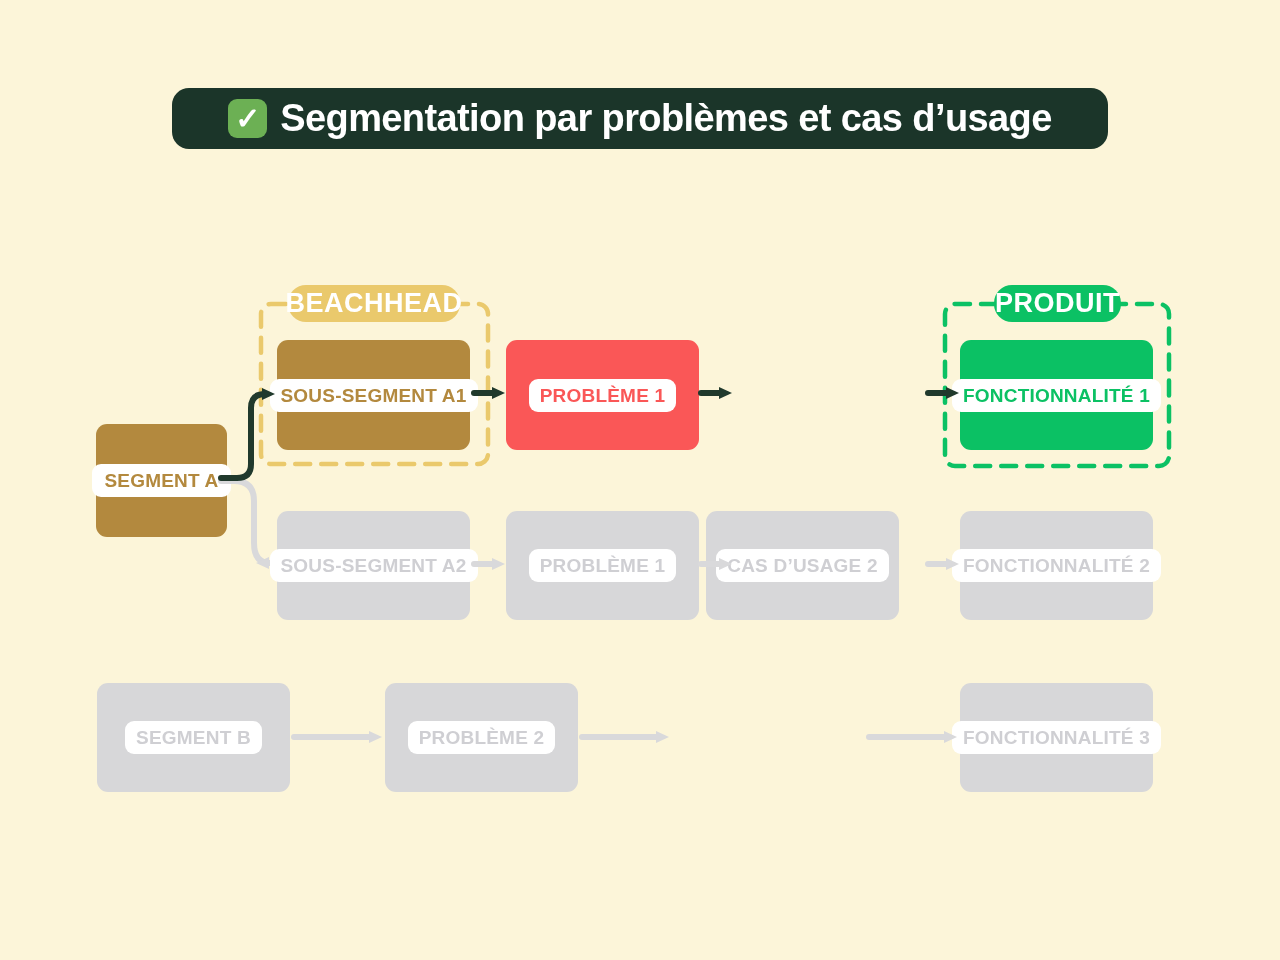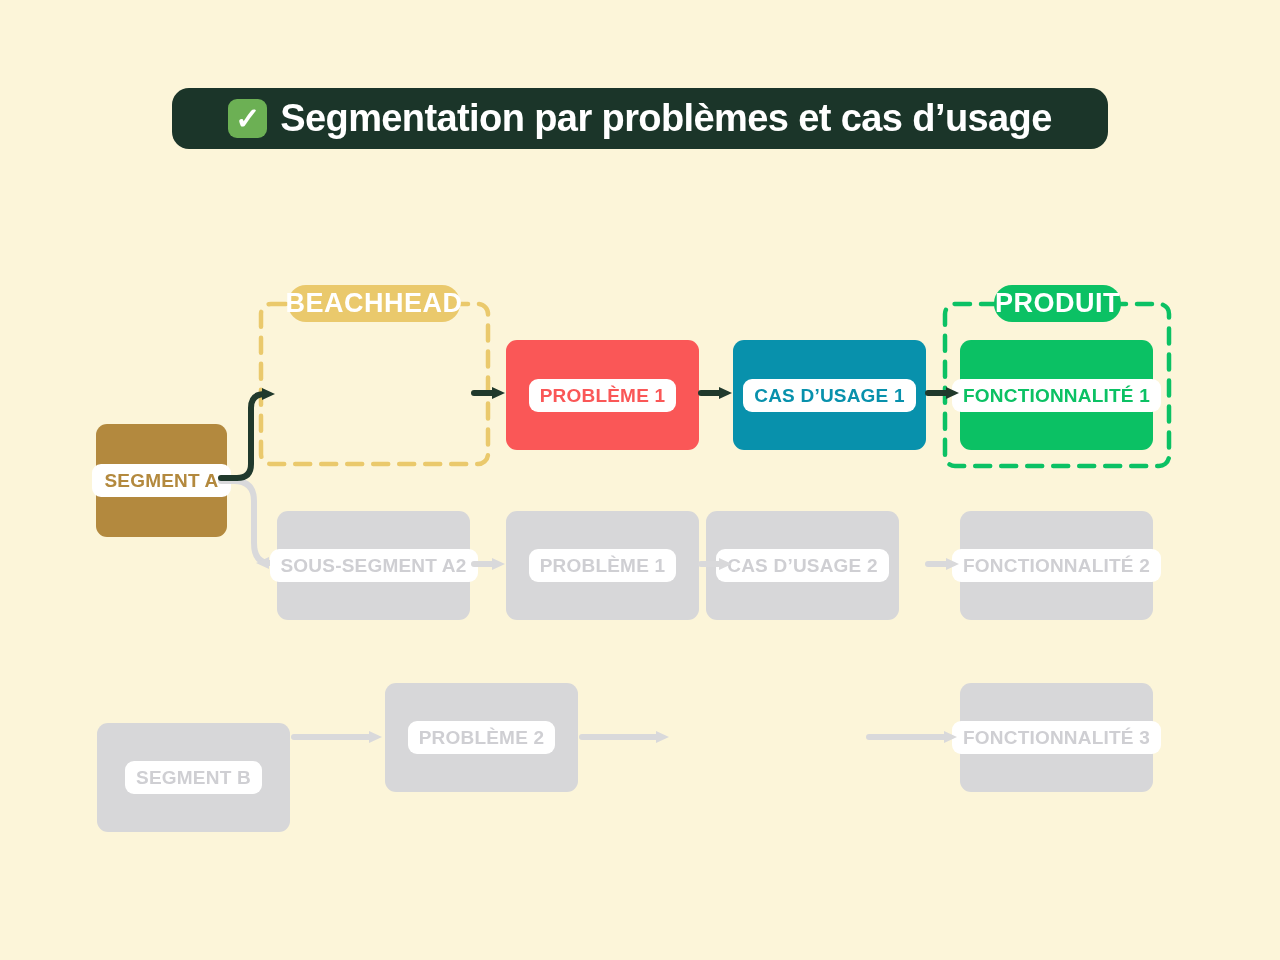--- a/index.html
+++ b/index.html
@@ -86,44 +86,44 @@
     <rect class="dash-gold" x="261" y="304" width="227" height="160" rx="10"></rect>
     <rect class="dash-green" x="945" y="304" width="224" height="162" rx="10"></rect>
   </svg>
 
   <div class="badge gold" style="left:288px;top:285px;width:172px;">BEACHHEAD</div>
   <div class="badge green" style="left:994px;top:285px;width:127px;">PRODUIT</div>
 
   <div class="node gold" style="left:96px;top:424px;width:131px;height:113px;">
     <span class="pill t-gold" style="padding:7px 12px;">SEGMENT A</span>
   </div>
+  <div class="node gold" style="left:277px;top:340px;width:193px;height:110px;">
+    <span class="pill t-gold">SOUS-SEGMENT A1</span>
+  </div>
   <div class="node red" style="left:506px;top:340px;width:193px;height:110px;">
     <span class="pill t-red">PROBLÈME 1</span>
-  </div>
-  <div class="node teal" style="left:733px;top:340px;width:193px;height:110px;">
-    <span class="pill t-teal">CAS D’USAGE 1</span>
   </div>
   <div class="node green" style="left:960px;top:340px;width:193px;height:110px;">
     <span class="pill t-green">FONCTIONNALITÉ 1</span>
   </div>
 
   <div class="node gray" style="left:277px;top:511px;width:193px;height:109px;">
     <span class="pill t-gray">SOUS-SEGMENT A2</span>
   </div>
   <div class="node gray" style="left:506px;top:511px;width:193px;height:109px;">
     <span class="pill t-gray">PROBLÈME 1</span>
   </div>
   <div class="node gray" style="left:706px;top:511px;width:193px;height:109px;">
     <span class="pill t-gray">CAS D’USAGE 2</span>
   </div>
   <div class="node gray" style="left:960px;top:511px;width:193px;height:109px;">
     <span class="pill t-gray">FONCTIONNALITÉ 2</span>
   </div>
 
-  <div class="node gray" style="left:97px;top:683px;width:193px;height:109px;margin-top:40px;">
+  <div class="node gray" style="left:97px;top:683px;width:193px;height:109px;">
     <span class="pill t-gray">SEGMENT B</span>
   </div>
   <div class="node gray" style="left:385px;top:683px;width:193px;height:109px;">
     <span class="pill t-gray">PROBLÈME 2</span>
   </div>
   <div class="node gray" style="left:960px;top:683px;width:193px;height:109px;">
     <span class="pill t-gray">FONCTIONNALITÉ 3</span>
   </div>
 
   <svg class="svg-over" width="1280" height="960">

